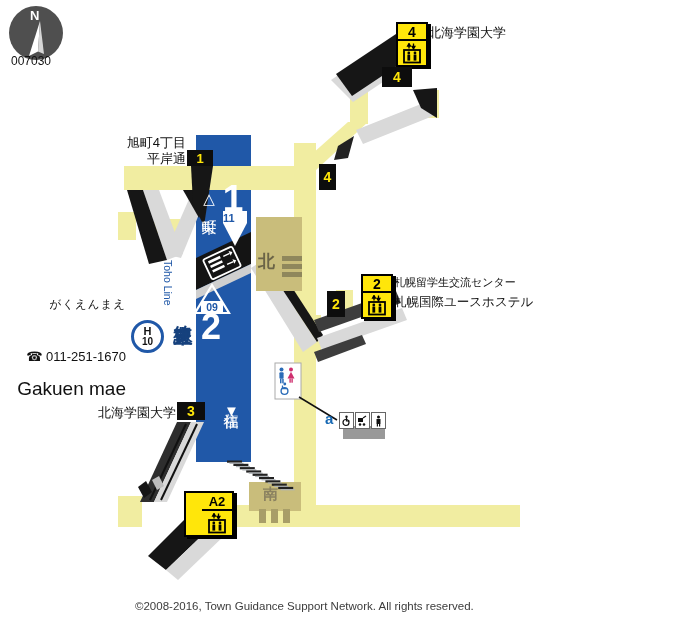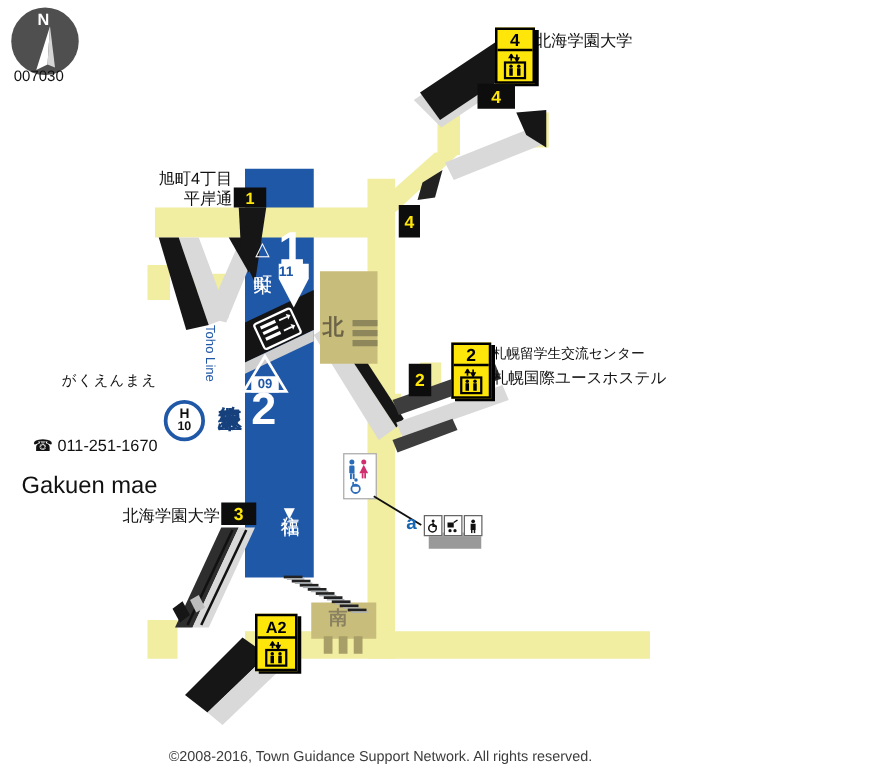--- a/index.html
+++ b/index.html
@@ -264,21 +264,21 @@
           <path d="M3.5,4 h4 v5 h-4 z" fill="#111"></path>
           <rect x="3.8" y="9" width="1.2" height="2.5" fill="#111"></rect>
           <rect x="6" y="9" width="1.2" height="2.5" fill="#111"></rect>
         </svg>
     </div>
   </div>
 
   <div class="txt label rlabel" style="left:98px;top:404px;width:78px;">北海学園大学</div>
   <div class="blackbox" style="left:177px;top:402px;width:28px;height:18px;font-size:14px;">3</div>
 
-  <div class="ybox" style="left:204px;top:491px;width:30px;">
+  <div class="ybox" style="left:184px;top:491px;width:30px;padding-left:16px;">
     <div class="num" style="height:16px;font-size:13px;">A2</div>
     <div class="elev" style="height:24px;">
       <svg width="22" height="21" viewBox="0 0 22 21">
         <g stroke="#000" stroke-width="1.3" fill="#000">
           <line x1="8" y1="1.5" x2="8" y2="5.5"></line>
             <polygon points="6.6,3 8,0.5 9.4,3"></polygon>
           <line x1="12.5" y1="0.5" x2="12.5" y2="4.5"></line>
             <polygon points="11.1,3.5 12.5,6 13.9,3.5"></polygon>
           <rect x="3" y="7" width="16" height="12.5" fill="none" stroke-width="1.8"></rect>
           <circle cx="7.8" cy="10" r="1.4" stroke="none"></circle>

